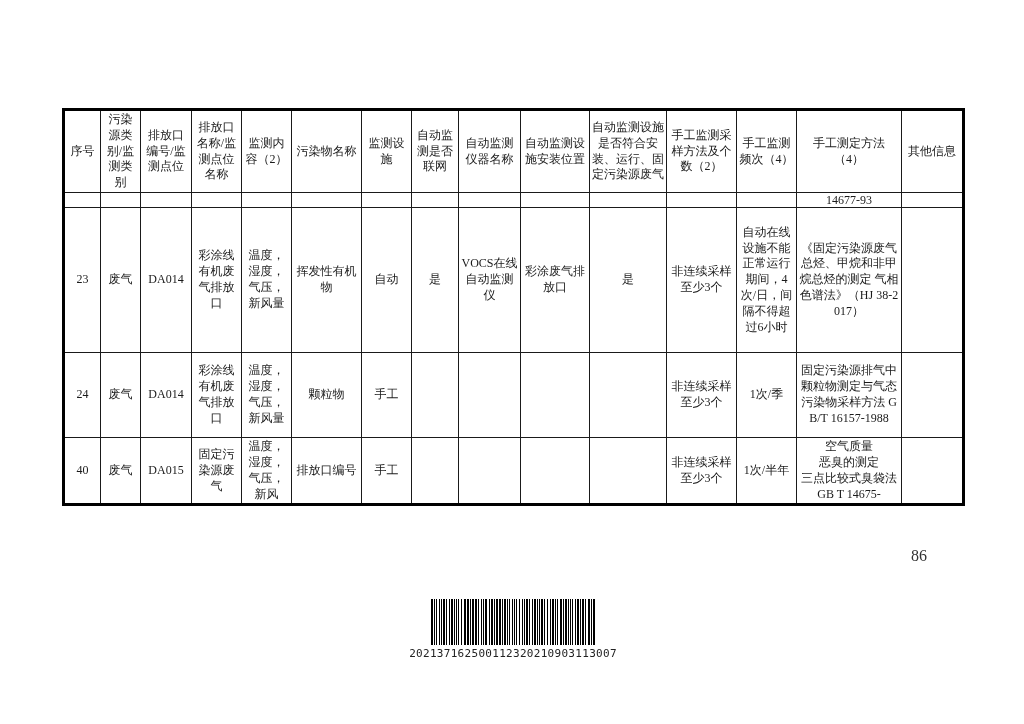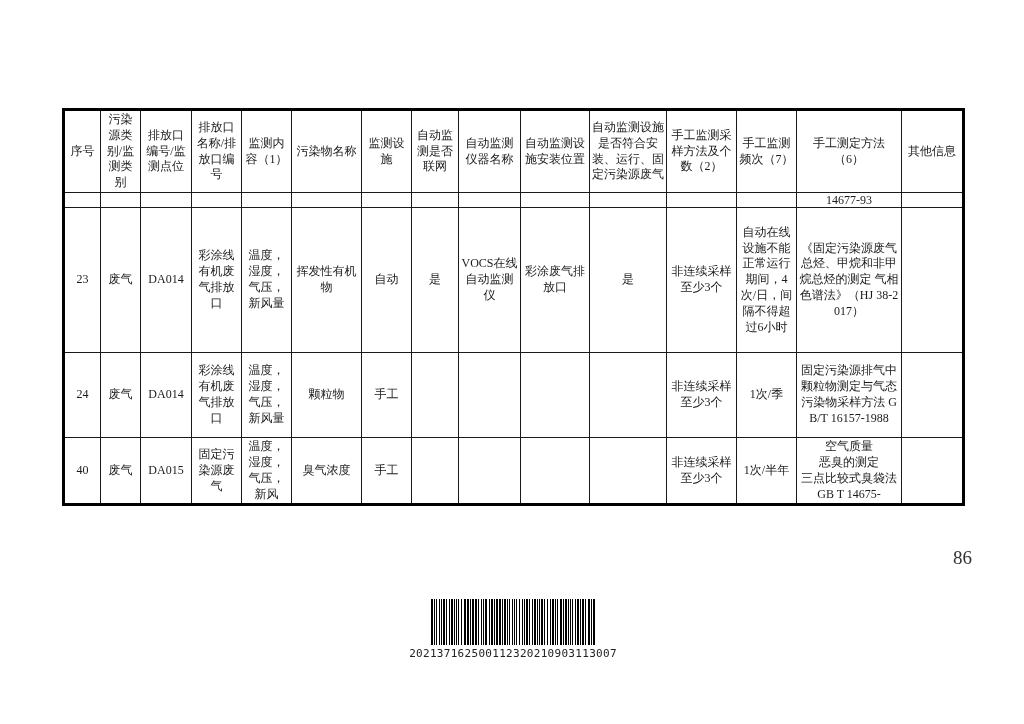--- a/index.html
+++ b/index.html
@@ -32,23 +32,23 @@
   }
   tr.r-head   { height:77px; }
   tr.r-cont   { height:15px; }
   tr.r-cont td{ line-height:1.05; padding:0 13px; }
   tr.r-23     { height:145px; }
   tr.r-24     { height:85px; }
   tr.r-25     { height:62px; }
   tr.r-25 td  { max-height:62px; }
 
   .page-number {
-    position:absolute; left:932px; top:547px;
-    width:40px; text-align:right;
-    font-size:19px; color:#333;
+    position:absolute; left:899px; top:547px;
+    width:40px; text-align:center;
+    font-size:16px; color:#333;
   }
   .barcode-wrap {
     position:absolute; left:404px; top:599px;
     width:218px;
     text-align:center;
   }
   .barcode-bars {
     display:flex; flex-direction:row; align-items:stretch; justify-content:center;
     height:46px;
   }
@@ -84,31 +84,31 @@
         <col style="width:70px">
       <col style="width:60px">
         <col style="width:105px">
         <col style="width:62px">
     </colgroup>
     <tbody>
         <tr class="r-head">
       <th>序号</th>
       <th>污染源类别/监测类别</th>
       <th>排放口编号/监测点位</th>
-      <th>排放口名称/排放口编号</th>
-      <th>监测内容（1）</th>
+      <th>排放口名称/监测点位名称</th>
+      <th>监测内容（2）</th>
       <th>污染物名称</th>
       <th>监测设施</th>
       <th>自动监测是否联网</th>
       <th>自动监测仪器名称</th>
       <th>自动监测设施安装位置</th>
       <th>自动监测设施是否符合安装、运行、固定污染源废气</th>
       <th>手工监测采样方法及个数（2）</th>
-      <th>手工监测频次（7）</th>
-      <th>手工测定方法（6）</th>
+      <th>手工监测频次（4）</th>
+      <th>手工测定方法（4）</th>
       <th>其他信息</th>
     </tr>
     <tr class="r-cont">
       <td></td>
       <td></td>
       <td></td>
       <td></td>
       <td></td>
       <td></td>
       <td></td>
@@ -157,21 +157,21 @@
       <td>1次/季</td>
       <td>固定污染源排气中颗粒物测定与气态污染物采样方法 GB/T 16157-1988</td>
       <td></td>
     </tr>
     <tr class="r-25">
       <td>40</td>
       <td>废气</td>
       <td>DA015</td>
       <td>固定污染源废气</td>
       <td>温度，湿度，气压，新风</td>
-      <td>臭气浓度</td>
+      <td>排放口编号</td>
       <td>手工</td>
       <td></td>
       <td></td>
       <td></td>
       <td></td>
       <td>非连续采样
 至少3个</td>
       <td>1次/半年</td>
       <td>空气质量
 恶臭的测定

